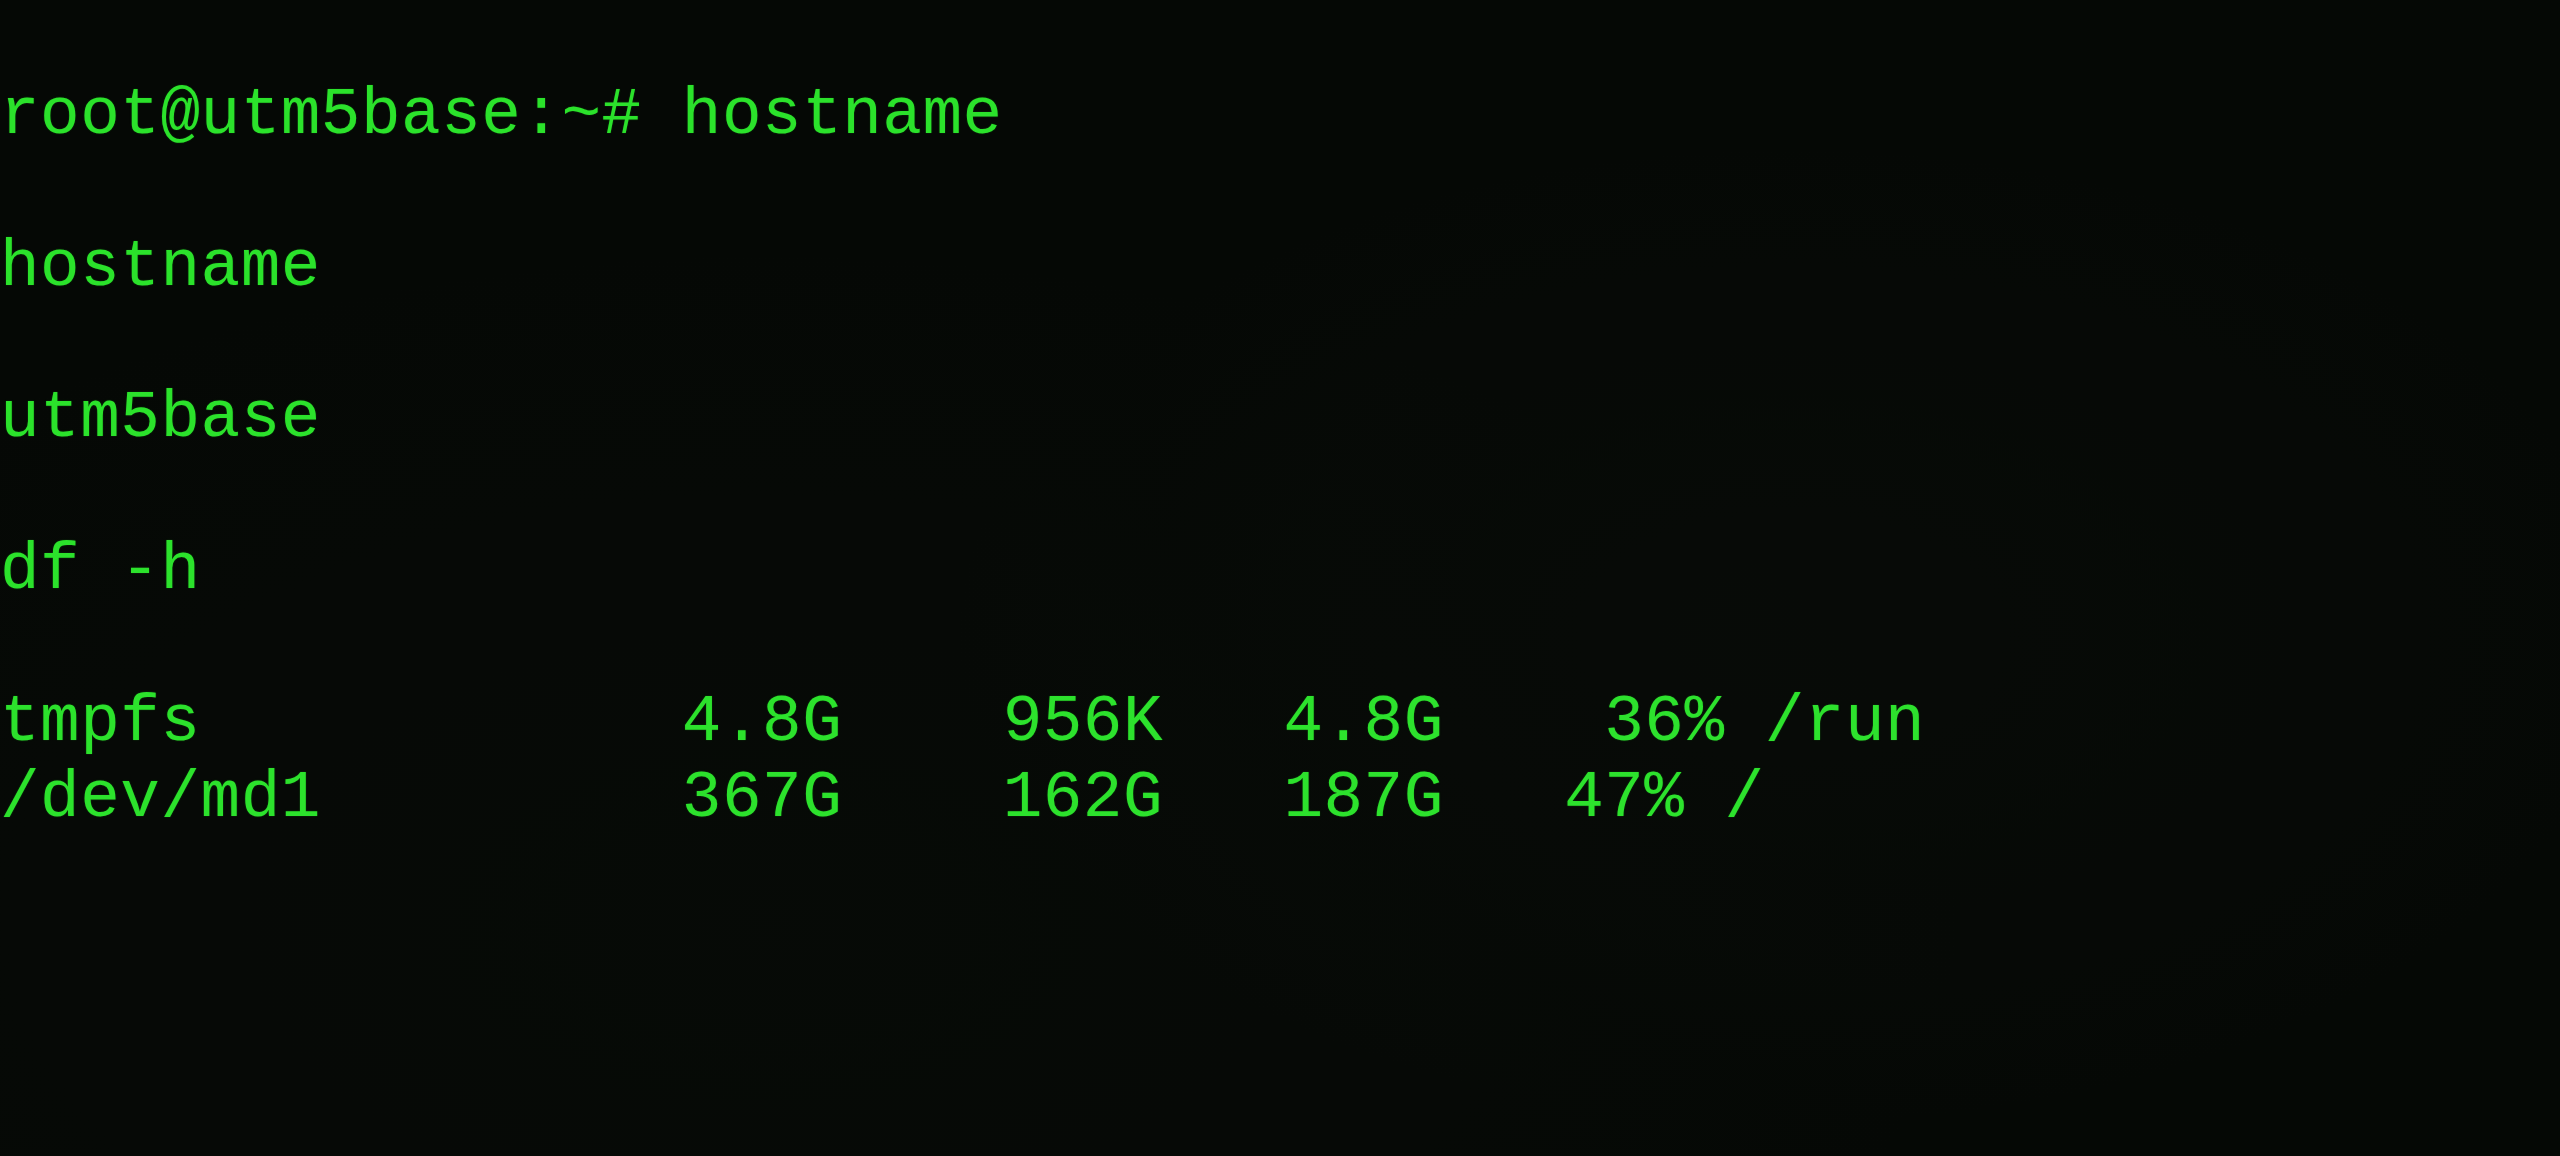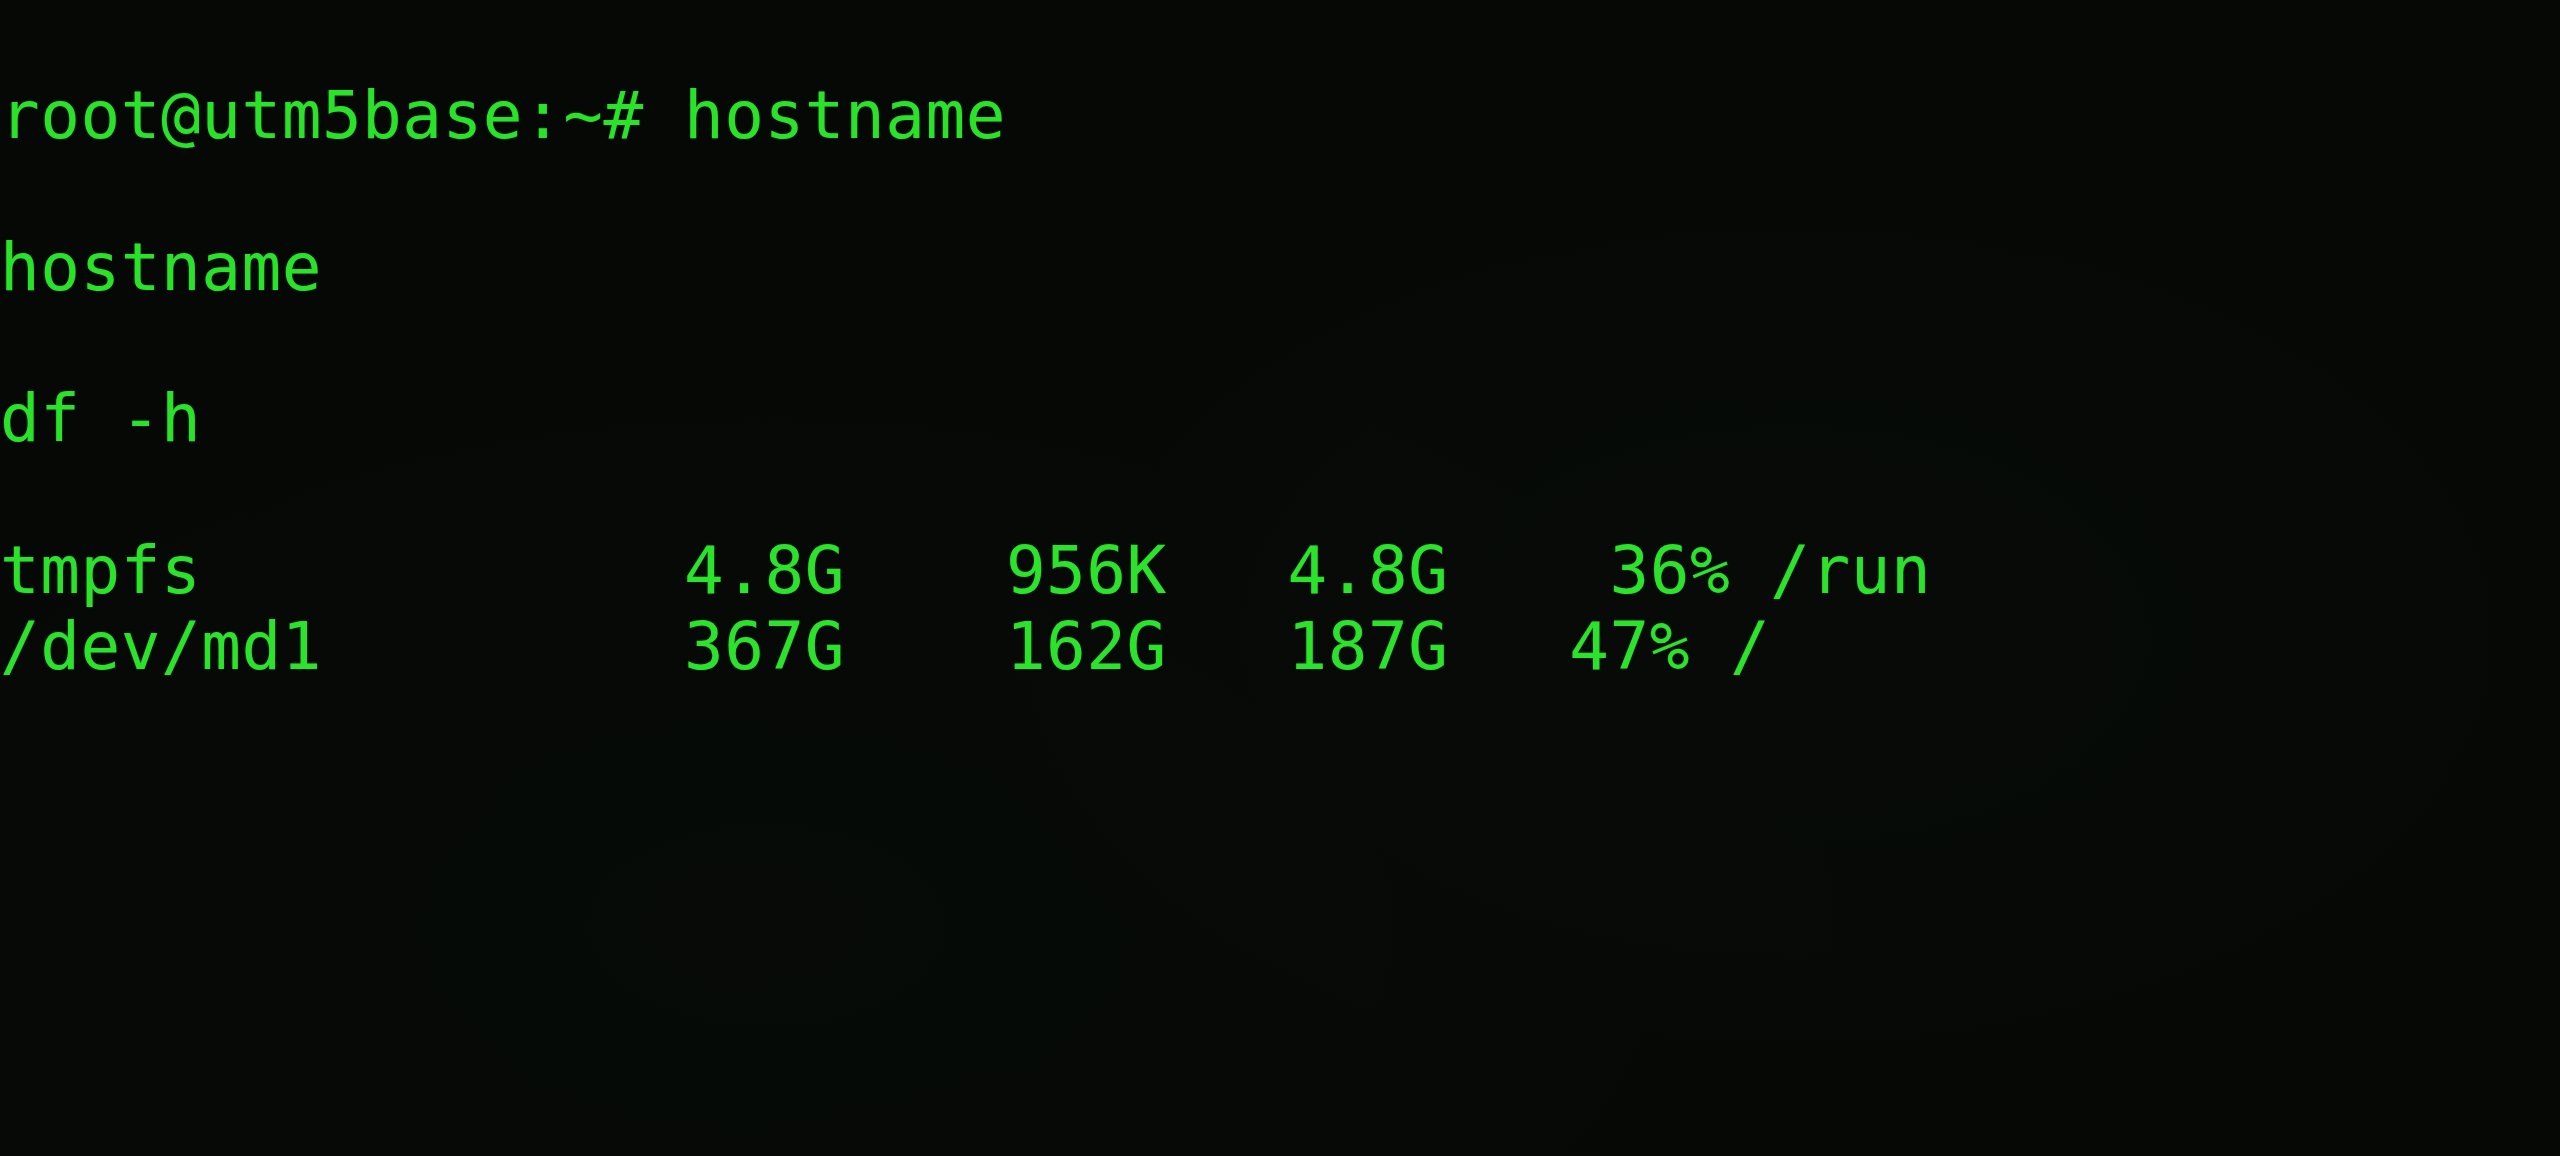--- a/index.html
+++ b/index.html
@@ -15,37 +15,38 @@
     font-size: 66px;
     line-height: 1.15;
     color: #2be22b;
     white-space: pre;
     letter-spacing: 0.5px;
     padding-top: 2px;
     padding-left: 0;
     filter: blur(0.4px);
     text-shadow: 0 0 2px rgba(43,226,43,0.25);
   }
-  .row { display: block; }
+  .row { display: block; font-family: Liberation Mono, monospace; }
   
   .overlay {
     position: fixed;
     inset: 0;
     pointer-events: none;
     background:
       radial-gradient(1200px 700px at 70% 55%, rgba(20,25,20,0.20), rgba(0,0,0,0) 70%),
       radial-gradient(1600px 900px at 30% 80%, rgba(15,20,15,0.18), rgba(0,0,0,0) 75%),
       linear-gradient(180deg, rgba(0,0,0,0.05), rgba(0,0,0,0.25));
     mix-blend-mode: screen;
     opacity: 0.35;
   }
 </style>
 </head>
 <body>
 
 <div class="terminal">
 <span class="row"><span>root@utm5base:~# </span><span>hostname</span></span>
 <span class="row">hostname</span>
+<span class="row">utm5base</span>
 <span class="row">df -h</span>
 <div id="df-rows"><span class="row">tmpfs            4.8G    956K   4.8G    36% /run</span><span class="row">/dev/md1         367G    162G   187G   47% /</span></div>
 </div>
 
 <div class="overlay"></div>
 
 </body></html>

